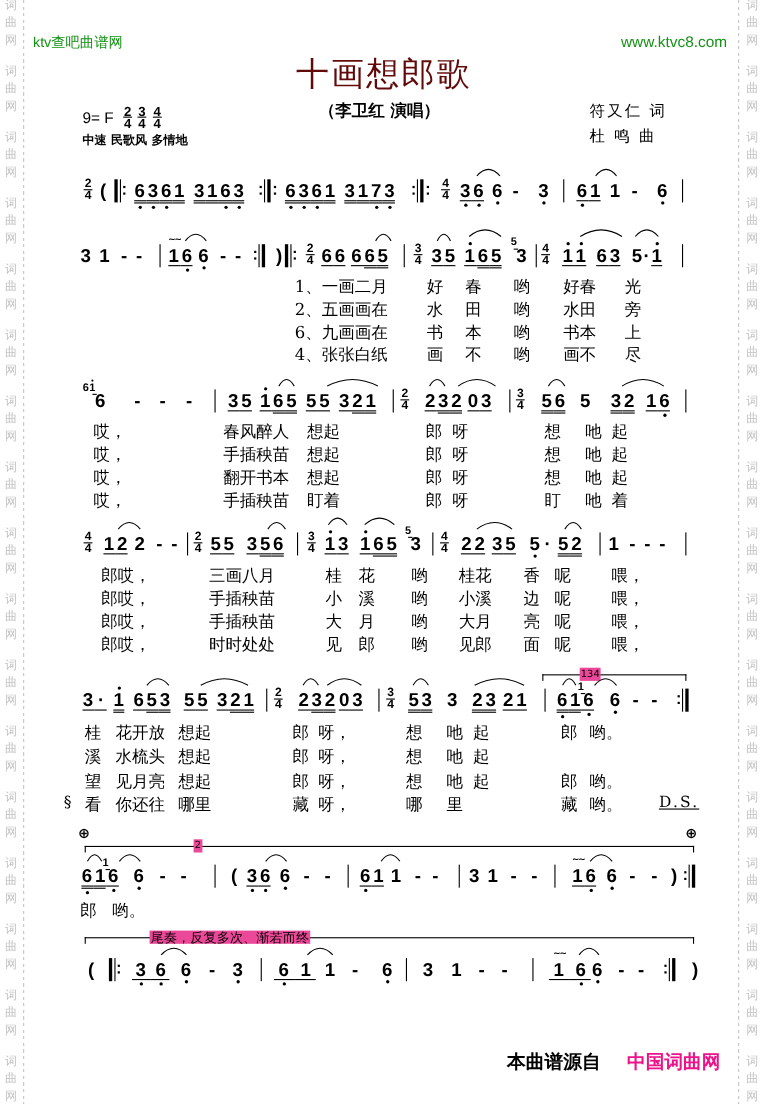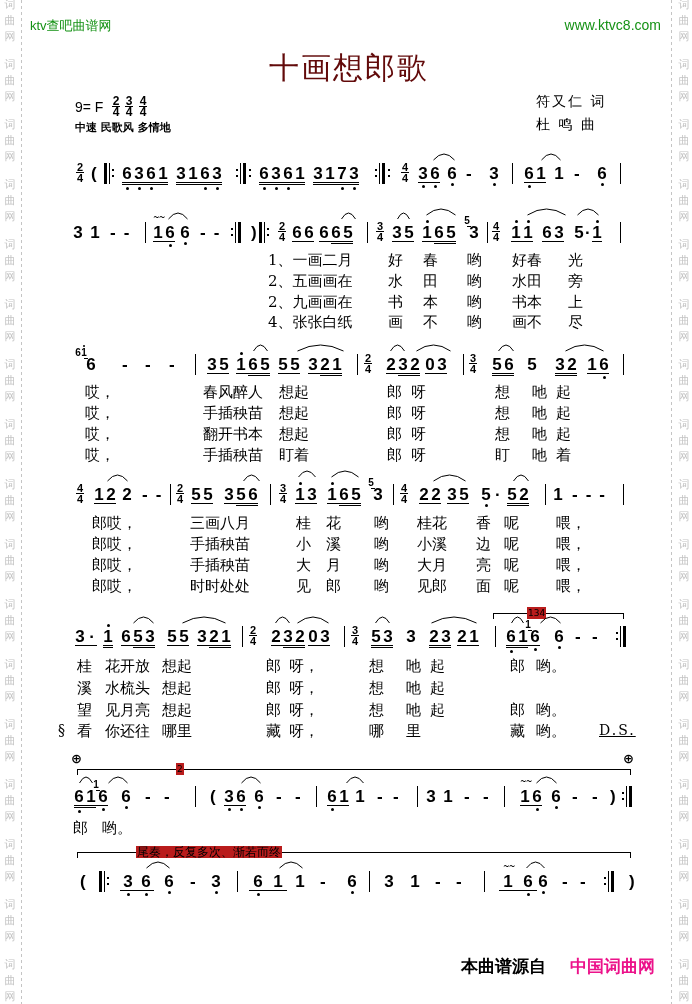--- a/index.html
+++ b/index.html
@@ -1,20 +1,20 @@
 <!DOCTYPE html>
 <html><head>
 <meta charset="utf-8">
 <style>
   html,body{margin:0;padding:0;background:#fff;}
   #page{position:relative;width:692px;height:1004px;overflow:hidden;background:#fff;color:#000;font-family:"Liberation Sans",sans-serif;}
   .dash{position:absolute;top:0;width:1px;height:1004px;background:repeating-linear-gradient(to bottom,#c4c4c4 0 3px,transparent 3px 6px);}
   .wm{position:absolute;top:0;width:14px;height:1004px;}
   .wmc{position:absolute;left:0;width:14px;text-align:center;font:11px "DejaVu Serif",serif;line-height:12px;color:#c4c4c4;}
-  .site{position:absolute;top:18px;font-size:13px;line-height:15px;white-space:nowrap;}
+  .site{position:absolute;top:31px;font-size:13px;line-height:15px;white-space:nowrap;}
   .site-name{left:30px;}
   .site-url{right:31px;font-size:14px;}
   .title{position:absolute;left:0;width:698px;top:51px;margin:0;text-align:center;font:30px "DejaVu Sans",sans-serif;line-height:34px;letter-spacing:2px;font-weight:normal;}
   .performer{position:absolute;left:0;width:690px;top:91px;text-align:center;font:bold 15px "DejaVu Sans",sans-serif;line-height:18px;}
   .keysig{position:absolute;left:75px;top:98px;font:14px "Liberation Sans",sans-serif;line-height:18px;}
   .hts{position:absolute;top:96px;width:10px;text-align:center;font:bold 12px "Liberation Sans",sans-serif;}
   .hts span{display:block;}
   .hts .tn,.hts .td{height:10px;line-height:10px;}
   .hts .tl{height:1px;background:#000;margin:0 1px;}
   .tempo{position:absolute;left:75px;top:121px;font:bold 11px "DejaVu Sans",sans-serif;line-height:14px;}
@@ -41,21 +41,21 @@
   .bar{position:absolute;height:21px;width:16px;}
   .bthin{position:absolute;top:0;width:1px;height:21px;background:#000;}
   .bthick{position:absolute;top:0;width:3px;height:21px;background:#000;}
   .bcolon{position:absolute;width:2px;height:2px;background:#000;}
   .ts{position:absolute;width:10px;text-align:center;font:bold 11px "Liberation Sans",sans-serif;}
   .ts span{display:block;}
   .ts .tn,.ts .td{height:10px;line-height:10px;}
   .ts .tl{height:1px;background:#000;margin:0 1px;}
   .slur{position:absolute;overflow:visible;}
   .bracket{position:absolute;height:6px;border:1px solid #000;border-bottom:none;box-sizing:border-box;}
-  .blabel{position:absolute;background:#b91c1c;padding:0 1px;font:9px "DejaVu Sans",sans-serif;line-height:12px;white-space:nowrap;}
+  .blabel{position:absolute;background:#ec4899;padding:0 1px;font:9px "DejaVu Sans",sans-serif;line-height:12px;white-space:nowrap;}
   .mark{position:absolute;font:bold 13px "DejaVu Sans",sans-serif;line-height:16px;}
   .lyr{position:absolute;height:18px;line-height:18px;font:15px "DejaVu Serif",serif;white-space:pre;}
   .lyr.ds{letter-spacing:2px;font-size:14px;}
   .lyr.segno{font-size:14px;}
 </style>
 </head>
 <body>
 
 <div id="page">
   <div class="dash" style="left:21px"></div>
@@ -164,20 +164,21 @@
       <span class="wmc" style="top: 931px; color: rgb(196, 196, 196);">网</span>
       <span class="wmc" style="top: 959px; color: rgb(196, 196, 196);">词</span>
       <span class="wmc" style="top: 975px; color: rgb(196, 196, 196);">曲</span>
       <span class="wmc" style="top: 991px; color: rgb(196, 196, 196);">网</span>
     </div>
 
   <div class="site site-name" style="color: rgb(21, 146, 21);">ktv查吧曲谱网</div>
   <div class="site site-url" style="color: rgb(21, 146, 21);">www.ktvc8.com</div>
 
   <h1 class="title" style="color: rgb(98, 10, 10);">十画想郎歌</h1>
+  <div class="performer">（李卫红 演唱）</div>
 
   <div class="keysig">9= F</div>
   <div class="hts" style="left:111px">
     <span class="tn">2</span>
     <span class="tl"></span>
     <span class="td">4</span>
   </div>
   <div class="hts" style="left:124px">
     <span class="tn">3</span>
     <span class="tl"></span>
@@ -1112,21 +1113,21 @@
         </div>
         <div class="lyr-row">
           <span class="lyr" style="left: 268px; top: 272px;">2、五画画在</span>
           <span class="lyr" style="left: 388px; top: 272px;">水</span>
           <span class="lyr" style="left: 423px; top: 272px;">田</span>
           <span class="lyr" style="left: 467px; top: 272px;">哟</span>
           <span class="lyr" style="left: 512px; top: 272px;">水田</span>
           <span class="lyr" style="left: 568px; top: 272px;">旁</span>
         </div>
         <div class="lyr-row">
-          <span class="lyr" style="left: 268px; top: 293px;">2、九画画在</span>
+          <span class="lyr" style="left: 268px; top: 293px;">6、九画画在</span>
           <span class="lyr" style="left: 388px; top: 293px;">书</span>
           <span class="lyr" style="left: 423px; top: 293px;">本</span>
           <span class="lyr" style="left: 467px; top: 293px;">哟</span>
           <span class="lyr" style="left: 512px; top: 293px;">书本</span>
           <span class="lyr" style="left: 568px; top: 293px;">上</span>
         </div>
         <div class="lyr-row">
           <span class="lyr" style="left: 268px; top: 313px;">4、张张白纸</span>
           <span class="lyr" style="left: 388px; top: 313px;">画</span>
           <span class="lyr" style="left: 423px; top: 313px;">不</span>

